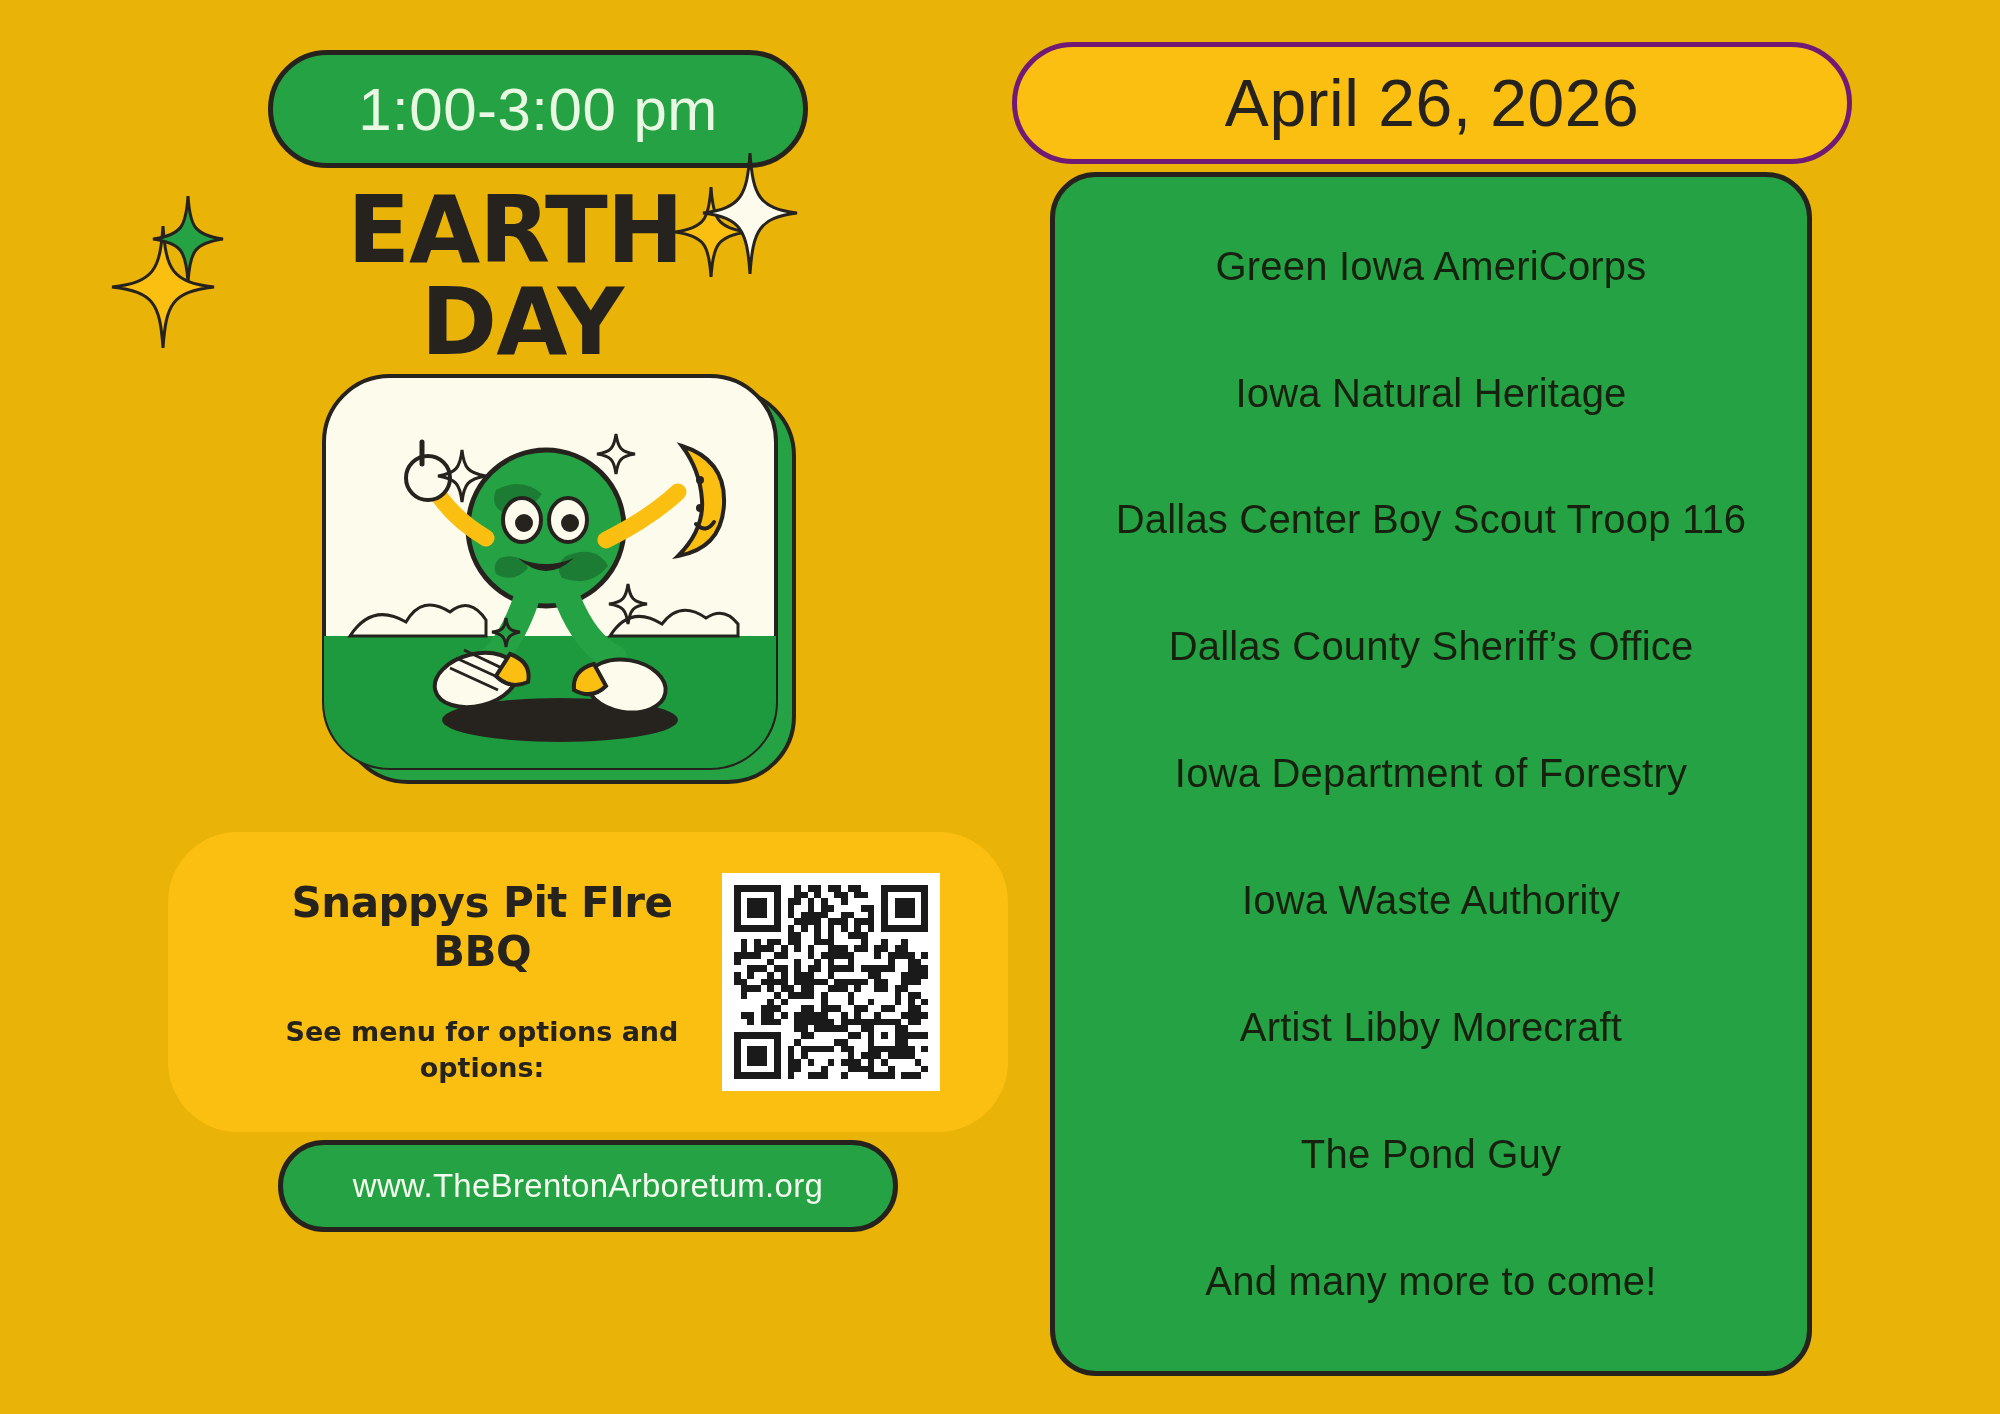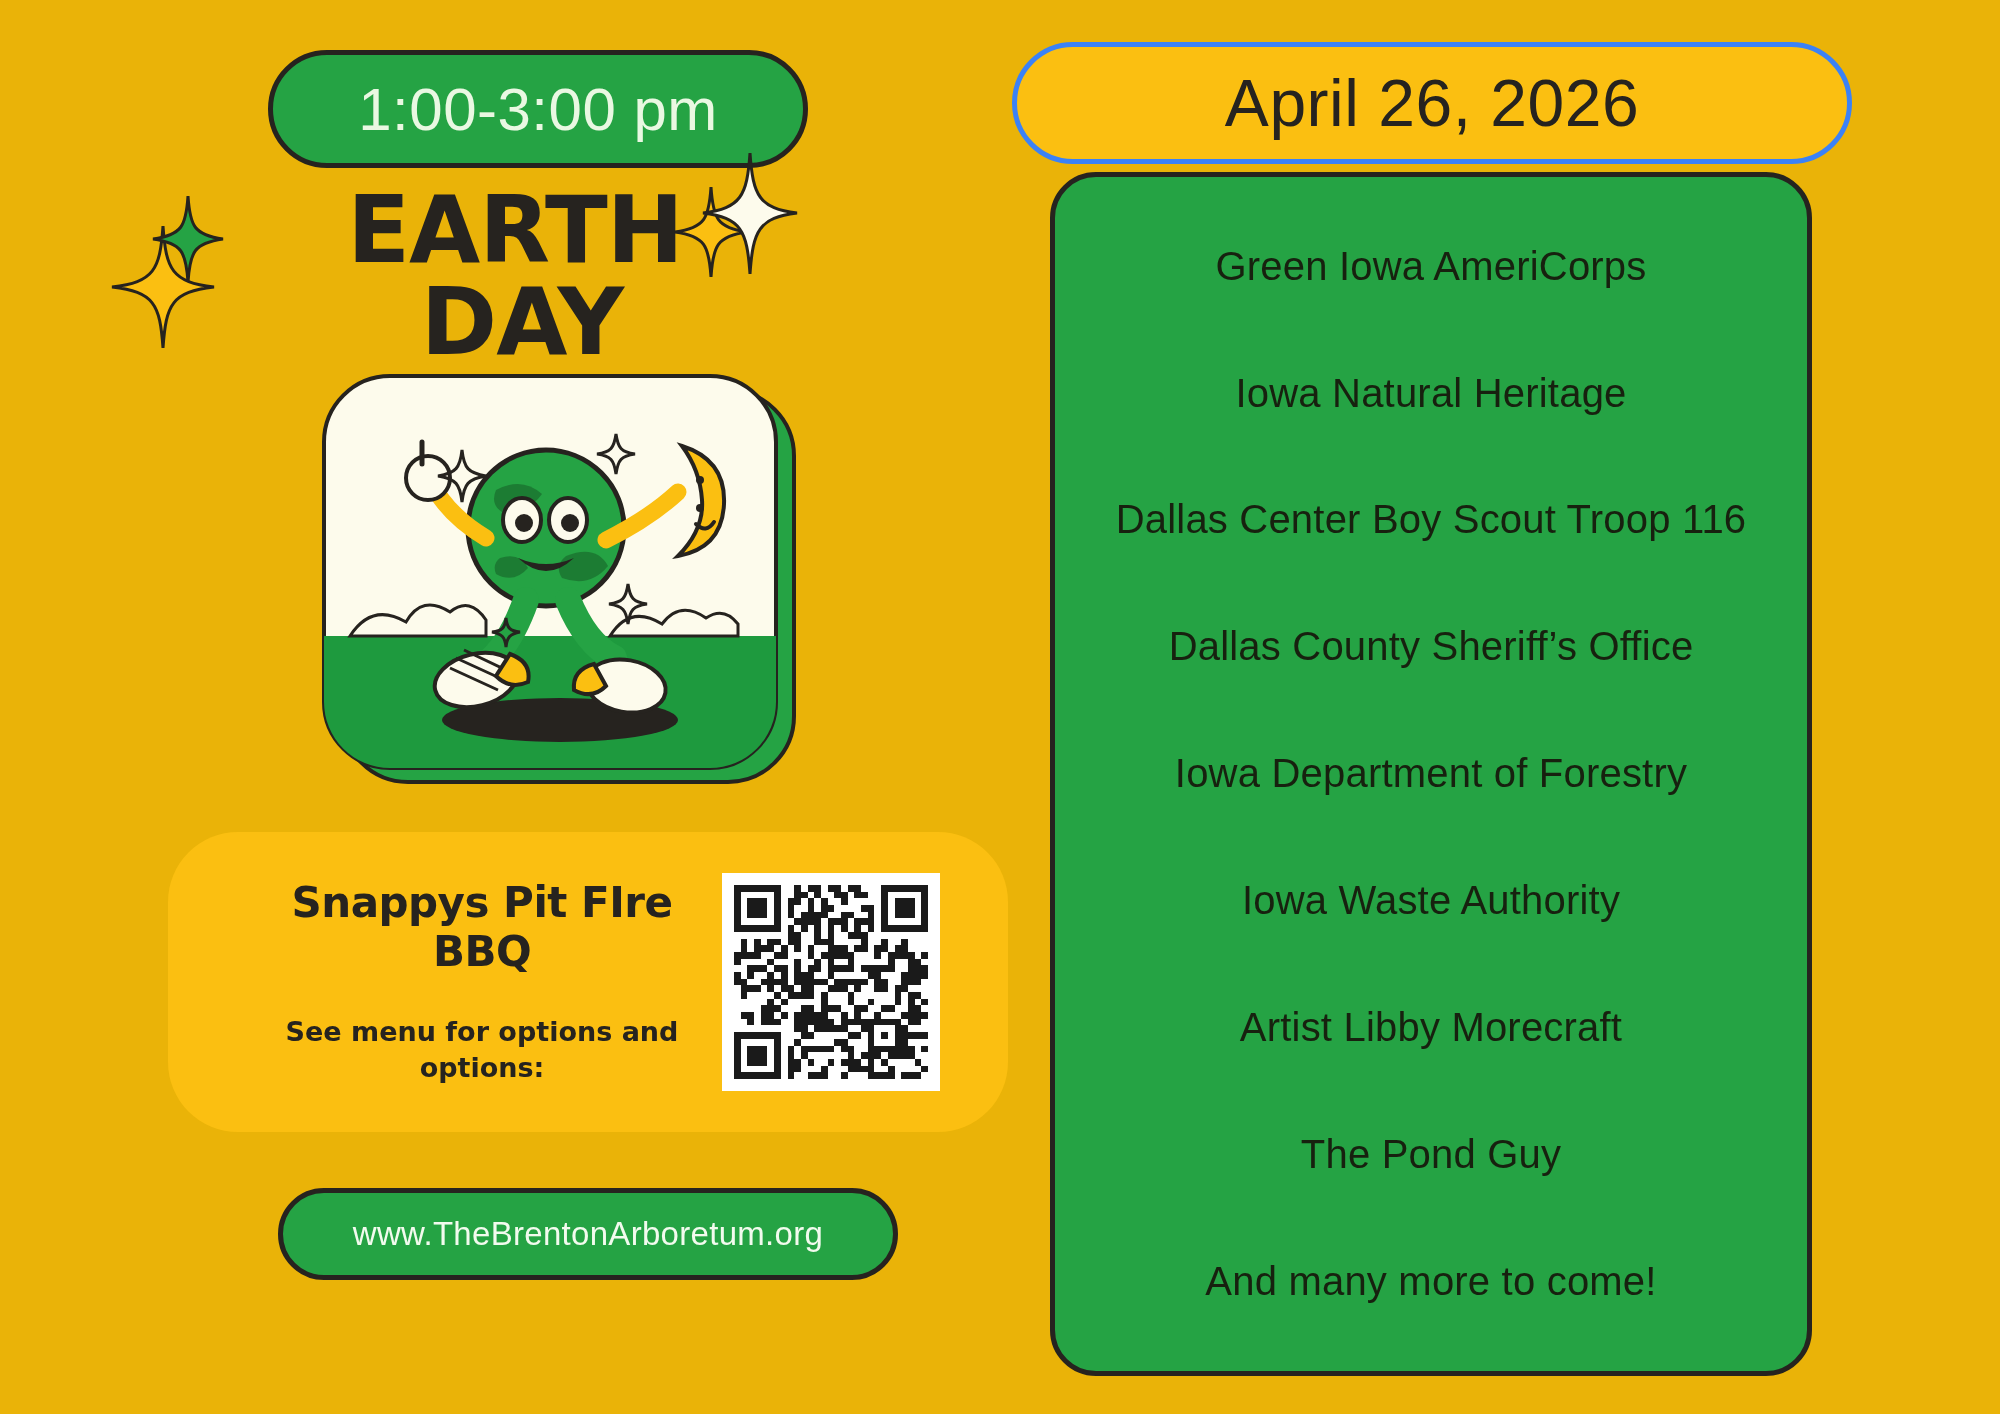--- a/index.html
+++ b/index.html
@@ -118,21 +118,21 @@
     background: #FFFFFF;
     margin-left: 10px;
     padding: 12px;
   }
   .qr-canvas { width: 100%; height: 100%; display: block; }
 
   
   .website-pill {
     position: absolute;
     left: 278px;
-    top: 1188px;
+    top: 1140px;
     width: 620px;
     height: 92px;
     background: #25A344;
     border: 5px solid #26231F;
     border-radius: 50px;
     display: flex;
     align-items: center;
     justify-content: center;
     color: #F2FBEE;
     font-size: 33px;
@@ -140,21 +140,21 @@
   }
 
   
   .date-badge {
     position: absolute;
     left: 1012px;
     top: 42px;
     width: 840px;
     height: 122px;
     background: #FBBF11;
-    border: 5px solid #3b82f6;
+    border: 5px solid #701a75;
     border-radius: 62px;
     display: flex;
     align-items: center;
     justify-content: center;
     color: #26231F;
     font-size: 66px;
     letter-spacing: 0.5px;
     z-index: 3;
   }
 

